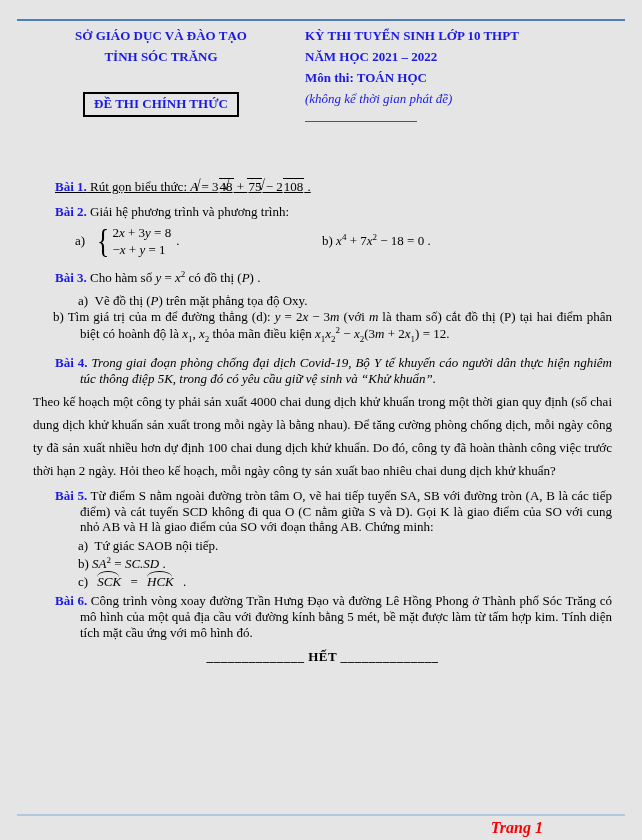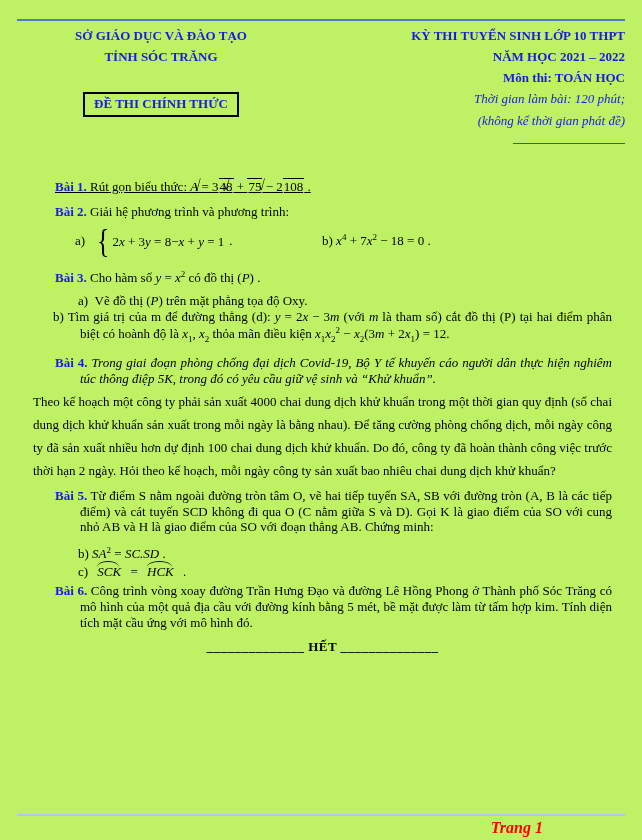--- a/index.html
+++ b/index.html
@@ -1,24 +1,24 @@
 <!DOCTYPE html>
 <html style="--accent-blue: #1b1ae3; --underline-blue: #2f54c9; --rule-top: #4d7dbe; --rule-bottom: #b4c7e0; --page-red: #fe0000;"><head>
 <meta charset="utf-8">
 <style>
   html,body{margin:0;padding:0;background:#fff;}
-  .page{position:relative;width:642px;height:840px;background:#bef264;overflow:hidden;
+  .page{position:relative;width:642px;height:840px;background:#e5e5e5;overflow:hidden;
         font-family:"Liberation Serif", serif;font-size:13px;color:#000;}
   .rule-top{position:absolute;top:19px;left:17px;width:608px;border-top:2px solid var(--rule-top);}
   .rule-bottom{position:absolute;top:814px;left:17px;width:608px;border-top:2px solid var(--rule-bottom);}
   .page-num{position:absolute;top:819px;right:99px;color:var(--page-red);font-weight:bold;font-style:italic;font-size:16px;}
 
   .header{position:absolute;top:25px;left:17px;width:608px;display:flex;}
   .h-left{width:288px;text-align:center;}
-  .h-right{flex:1;text-align:right;}
+  .h-right{flex:1;text-align:left;}
   .h-line{color:var(--accent-blue);font-weight:bold;line-height:21px;}
   .h-line.it{font-weight:normal;font-style:italic;line-height:22px;}
   .h-box{display:inline-block;margin-top:25px;border:2px solid #000;padding:2px 9px 3px;
          color:var(--accent-blue);font-weight:bold;}
   .h-underline{display:inline-block;width:112px;border-top:1.6px solid var(--underline-blue);margin-top:6px;}
 
   .content{position:absolute;top:177px;left:0;right:0;padding:0 30px 0 33px;}
   .bl{color:var(--accent-blue);font-weight:bold;}
   .hang{padding-left:47px;text-indent:-25px;text-align:justify;line-height:16px;}
   .sub-item{padding-left:45px;line-height:17px;}
@@ -31,32 +31,32 @@
   .rbody{border-top:1.2px solid #000;padding:0 1px;}
   .r-hat{position:relative;font-style:italic;margin:0 6px;}
   .r-hat::before{content:'';position:absolute;left:0;right:2px;top:-3px;height:5px;
       border-top:1.3px solid #000;border-radius:50% 50% 0 0 / 100% 100% 0 0;}
 
   .b1-line{line-height:20px;margin-bottom:7px;text-decoration:underline;}
   .b2-head{line-height:15px;margin-bottom:2px;}
   .sys-row{position:relative;margin-left:42px;display:flex;align-items:center;height:40px;margin-bottom:9px;}
   .sys-a{margin-right:10px;}
   .brace{font-size:34px;font-weight:400;line-height:1;transform:scaleX(.75);margin-right:1px;}
-  .sys-eqs{display:flex;flex-direction:row;line-height:17px;}
+  .sys-eqs{display:flex;flex-direction:column;line-height:17px;}
   .sys-dot{margin-left:5px;}
   .part-b{position:absolute;left:247px;top:50%;transform:translateY(-50%);}
 
   .b3-head{line-height:16px;margin-bottom:6px;}
   .b3a{}
   .b3b{padding-left:47px;text-indent:-27px;text-align:justify;line-height:16.5px;margin-bottom:13px;}
 
   .b4-intro{font-style:italic;margin-bottom:3px;}
   .b4-body{line-height:23px;margin-bottom:6px;}
 
-  .b5-intro{line-height:15.6px;margin-bottom:10px;}
+  .b5-intro{line-height:15.6px;margin-bottom:2px;}
   .b5-items .sub-item{line-height:18px;}
   .b5-items{margin-bottom:2px;}
 
   .b6{line-height:16px;}
   .het{margin-top:8px;text-align:center;font-weight:bold;letter-spacing:.5px;}
 </style>
 </head>
 <body>
 
 <div class="page">
@@ -66,21 +66,20 @@
   <div class="header">
     <div class="h-left">
       <div class="h-line">SỞ GIÁO DỤC VÀ ĐÀO TẠO</div>
       <div class="h-line">TỈNH SÓC TRĂNG</div>
       <div class="h-box">ĐỀ THI CHÍNH THỨC</div>
     </div>
     <div class="h-right">
       <div class="h-line">KỲ THI TUYỂN SINH LỚP 10 THPT</div>
       <div class="h-line">NĂM HỌC 2021 – 2022</div>
       <div class="h-line">Môn thi: TOÁN HỌC</div>
-      <div class="h-line it">Thời gian làm bài: 120 phút;</div>
       <div class="h-line it">(không kể thời gian phát đề)</div>
       <span class="h-underline"></span>
     </div>
   </div>
 
   <div class="content">
 
     <div class="b1-line hang"><span class="bl">Bài 1.</span><span> Rút gọn biểu thức:  </span><span><span class="r-it">A</span><span> = 3</span><span class="radical"><span class="rsign">√</span><span class="rbody">48</span></span><span> + </span><span class="radical"><span class="rsign">√</span><span class="rbody">75</span></span><span> − 2</span><span class="radical"><span class="rsign">√</span><span class="rbody">108</span></span><span> .</span></span></div>
 
     <div>
@@ -104,20 +103,21 @@
     </div>
 
     <div>
       <div class="b4-intro hang"><span class="bl" style="font-style:normal">Bài 4.</span><span> Trong giai đoạn phòng chống đại dịch Covid-19, Bộ Y tế khuyến cáo người dân thực hiện nghiêm túc thông điệp 5K, trong đó có yêu cầu giữ vệ sinh và “Khử khuẩn”.</span></div>
       <div class="b4-body just">Theo kế hoạch một công ty phải sản xuất 4000 chai dung dịch khử khuẩn trong một thời gian quy định (số chai dung dịch khử khuẩn sản xuất trong mỗi ngày là bằng nhau). Để tăng cường phòng chống dịch, mỗi ngày công ty đã sản xuất nhiều hơn dự định 100 chai dung dịch khử khuẩn. Do đó, công ty đã hoàn thành công việc trước thời hạn 2 ngày. Hỏi theo kế hoạch, mỗi ngày công ty sản xuất bao nhiêu chai dung dịch khử khuẩn?</div>
     </div>
 
     <div>
       <div class="b5-intro hang"><span class="bl">Bài 5.</span><span> Từ điểm S nằm ngoài đường tròn tâm O, vẽ hai tiếp tuyến SA, SB với đường tròn (A, B là các tiếp điểm) và cát tuyến SCD không đi qua O (C nằm giữa S và D). Gọi K là giao điểm của SO với cung nhỏ AB và H là giao điểm của SO với đoạn thẳng AB. Chứng minh:</span></div>
       <div class="b5-items">
+        <div class="sub-item"><span>a)</span>&nbsp;&nbsp;<span>Tứ giác SAOB nội tiếp.</span></div>
         <div class="sub-item"><span>b)  </span><span><span class="r-it">SA</span><sup>2</sup><span> = </span><span class="r-it">SC.SD</span><span> .</span></span></div>
         <div class="sub-item"><span>c)  </span><span><span class="r-hat">SCK</span><span> = </span><span class="r-hat">HCK</span><span> .</span></span></div>
       </div>
     </div>
 
     <div>
       <div class="b6 hang"><span class="bl">Bài 6.</span><span> Công trình vòng xoay đường Trần Hưng Đạo và đường Lê Hồng Phong ở Thành phố Sóc Trăng có mô hình của một quả địa cầu với đường kính bằng 5 mét, bề mặt được làm từ tấm hợp kim. Tính diện tích mặt cầu ứng với mô hình đó.</span></div>
     </div>
 
     <div class="het"><span>______________</span><span> HẾT </span><span>______________</span></div>

